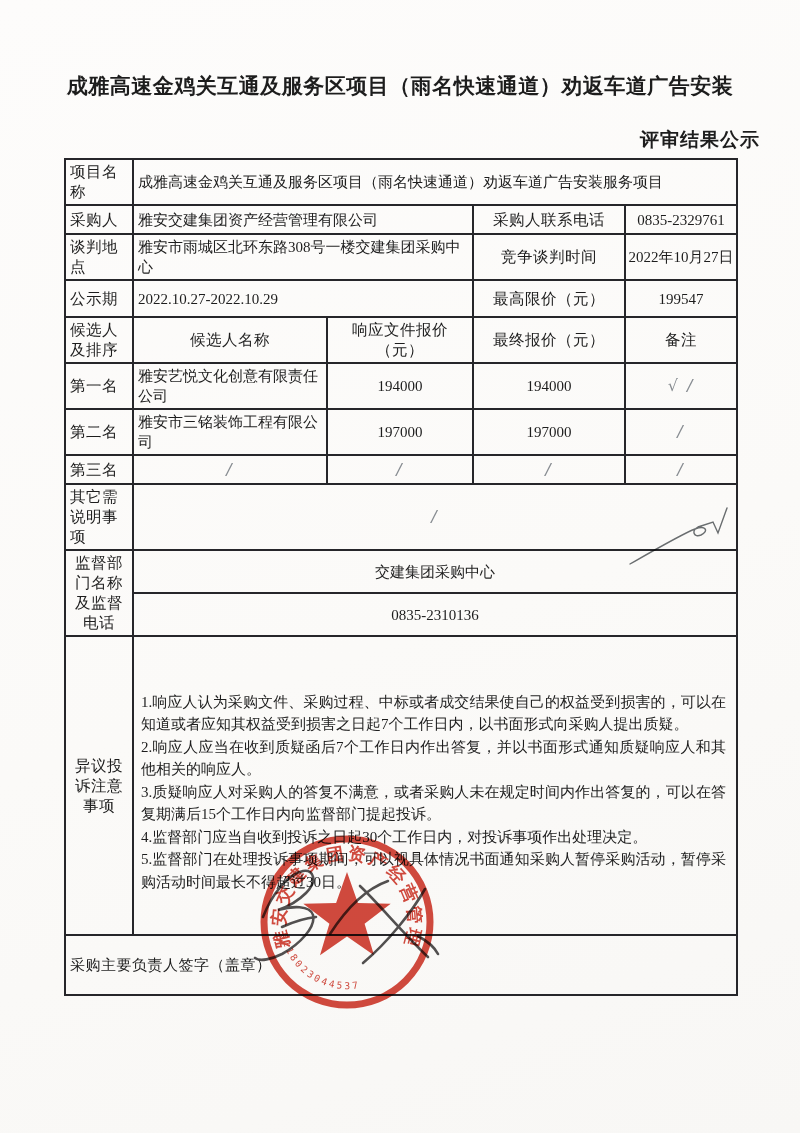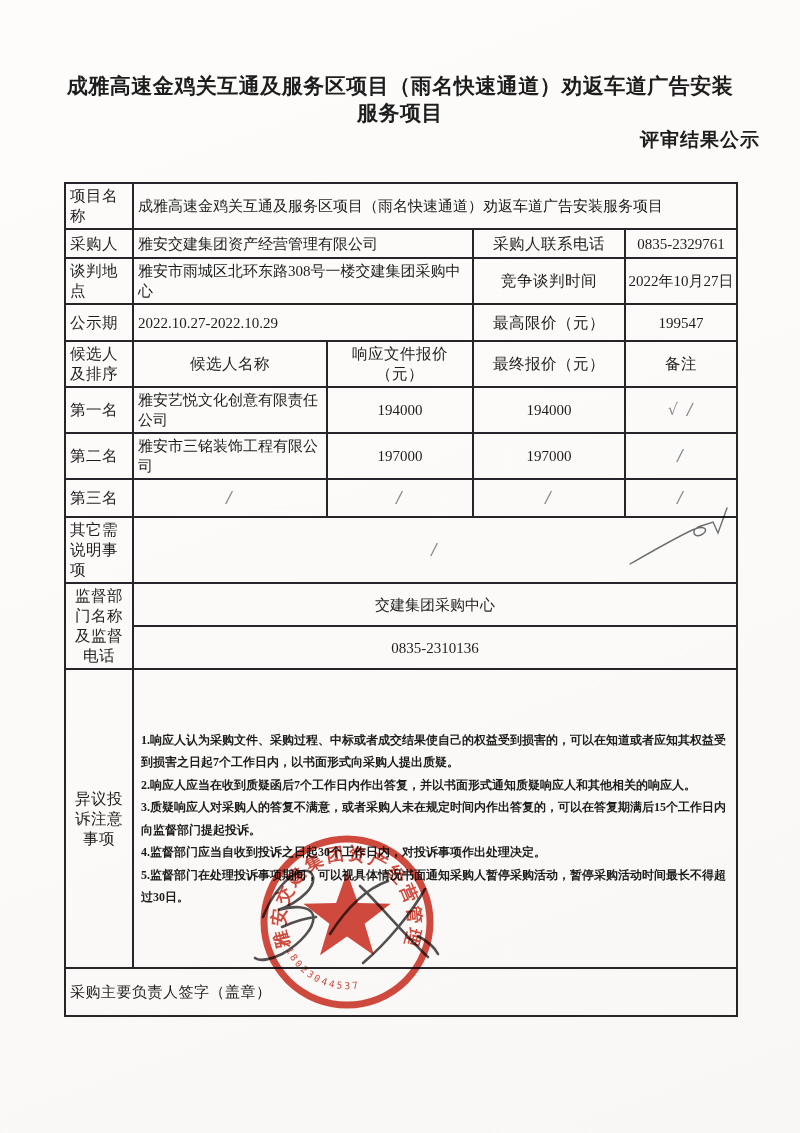--- a/index.html
+++ b/index.html
@@ -23,52 +23,51 @@
   .doc-subtitle {
     position: absolute; top: 127px; left: 40px; right: 40px;
     text-align: right;
     font-family: "Liberation Sans", "DejaVu Sans", sans-serif;
     font-weight: bold; font-size: 19px;
     letter-spacing: 1px;
   }
   table.doc-table {
     position: absolute; left: 64px; top: 158px;
     width: 672px;
-    border-collapse: collapse; table-layout: fixed; margin-top: 24px;
+    border-collapse: collapse; table-layout: fixed;
   }
   .doc-table td {
     border: 2px solid #26262a;
     font-size: 15px; line-height: 20px;
     padding: 2px 4px;
     vertical-align: middle;
     overflow: hidden;
   }
   td.lbl { font-size: 15.5px; letter-spacing: 0.5px; }
   td.c { text-align: center; }
   td.l { text-align: left; }
   .hand {
     font-family: "DejaVu Sans", sans-serif;
     color: #878c91; font-size: 16px; font-style: italic;
     letter-spacing: 2px;
   }
   .obj-cell { padding: 8px 10px 8px 7px !important; }
-  .obj-item { font-size: 12px; line-height: 22.5px; text-align: justify; font-weight: bold; }
+  .obj-item { font-size: 15px; line-height: 22.5px; text-align: justify; }
   .obj-wrap { max-height: 190px; }
   .sig-cell { font-size: 15.5px; letter-spacing: 0.5px; }
   .overlay { position: absolute; left: 0; top: 0; pointer-events: none; }
   .blend { mix-blend-mode: multiply; }
 </style>
 </head>
 <body>
 
 <div class="page">
 
   <div class="doc-title">
     <div>成雅高速金鸡关互通及服务区项目（雨名快速通道）劝返车道广告安装</div>
-    <div>服务项目</div>
   </div>
   <div class="doc-subtitle">评审结果公示</div>
 
   <table class="doc-table">
     <colgroup>
       <col style="width:68px">
         <col style="width:194px">
         <col style="width:146px">
         <col style="width:152px">
         <col style="width:112px">
@@ -110,21 +109,21 @@
       <td class="c">194000</td>
       <td class="c"><span class="hand">√ /</span></td>
     </tr>
     <tr style="height:43px">
       <td class="lbl l">第二名</td>
       <td class="l">雅安市三铭装饰工程有限公司</td>
       <td class="c">197000</td>
       <td class="c">197000</td>
       <td class="c"><span class="hand">/</span></td>
     </tr>
-    <tr style="height:38px">
+    <tr style="height:29px">
       <td class="lbl l">第三名</td>
       <td class="c"><span class="hand">/</span></td>
       <td class="c"><span class="hand">/</span></td>
       <td class="c"><span class="hand">/</span></td>
       <td class="c"><span class="hand">/</span></td>
     </tr>
     <tr style="height:43px">
       <td class="lbl l">其它需说明事项</td>
       <td colspan="4" class="c"><span class="hand">/</span></td>
     </tr>
@@ -140,21 +139,21 @@
       <td colspan="4" class="obj-cell">
         <div class="obj-wrap">
           <div class="obj-item">1.响应人认为采购文件、采购过程、中标或者成交结果使自己的权益受到损害的，可以在知道或者应知其权益受到损害之日起7个工作日内，以书面形式向采购人提出质疑。</div>
           <div class="obj-item">2.响应人应当在收到质疑函后7个工作日内作出答复，并以书面形式通知质疑响应人和其他相关的响应人。</div>
           <div class="obj-item">3.质疑响应人对采购人的答复不满意，或者采购人未在规定时间内作出答复的，可以在答复期满后15个工作日内向监督部门提起投诉。</div>
           <div class="obj-item">4.监督部门应当自收到投诉之日起30个工作日内，对投诉事项作出处理决定。</div>
           <div class="obj-item">5.监督部门在处理投诉事项期间，可以视具体情况书面通知采购人暂停采购活动，暂停采购活动时间最长不得超过30日。</div>
         </div>
       </td>
     </tr>
-    <tr style="height:48px">
+    <tr style="height:60px">
       <td colspan="5" class="sig-cell l">采购主要负责人签字（盖章）</td>
     </tr>
   </tbody>
     </table>
 
   <svg class="overlay blend" width="800" height="1133" viewBox="0 0 800 1133">
     <path d="M 630,564 C 658,548 684,533 695,529 C 706,525 709,531 701,535 C 694,538 691,531 698,527 L 713,522 L 718,533 L 727,508" fill="none" stroke="#6b6f72" stroke-width="1.4" stroke-linecap="round"></path>
   </svg>
 
   <svg class="overlay blend" width="800" height="1133" viewBox="0 0 800 1133" style="opacity:0.9">

